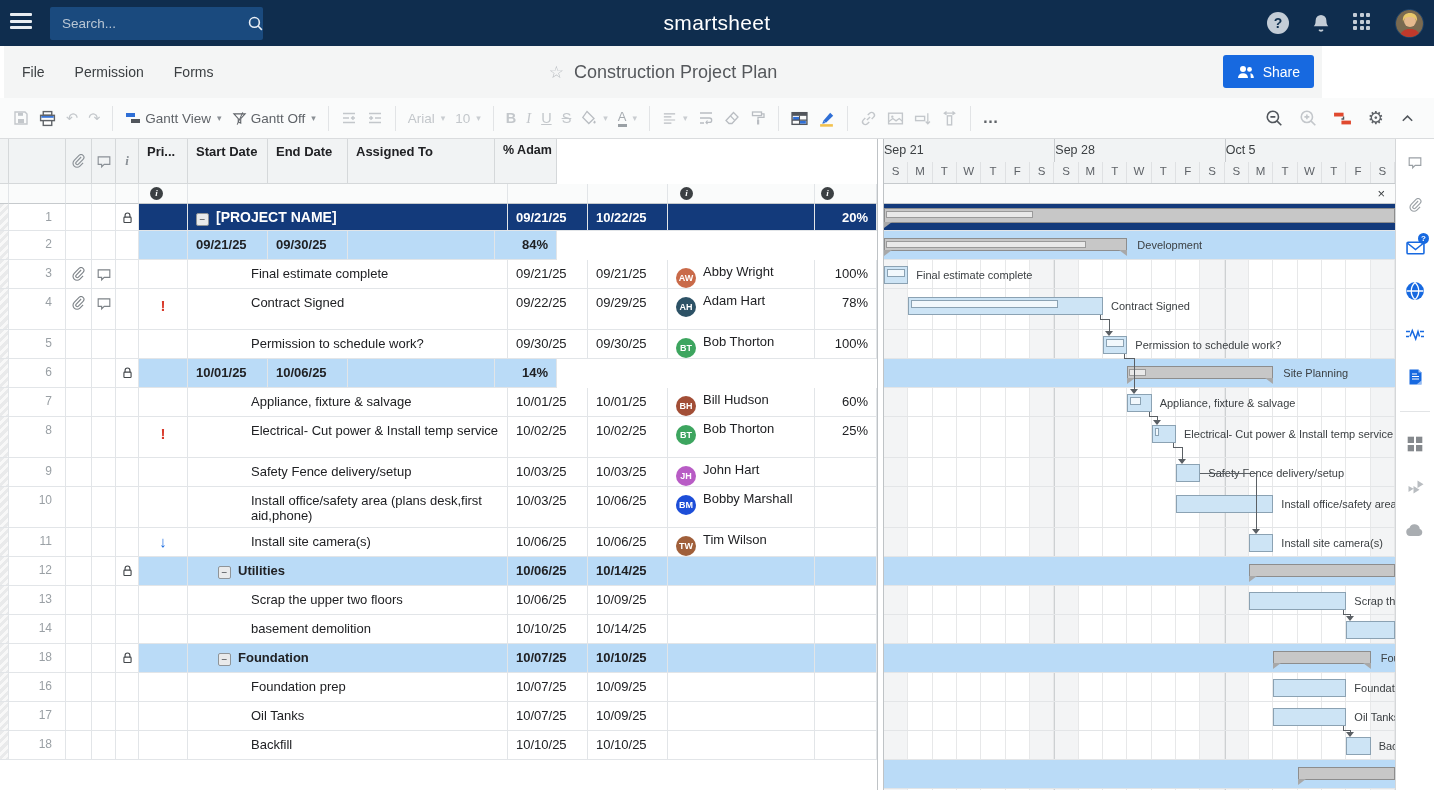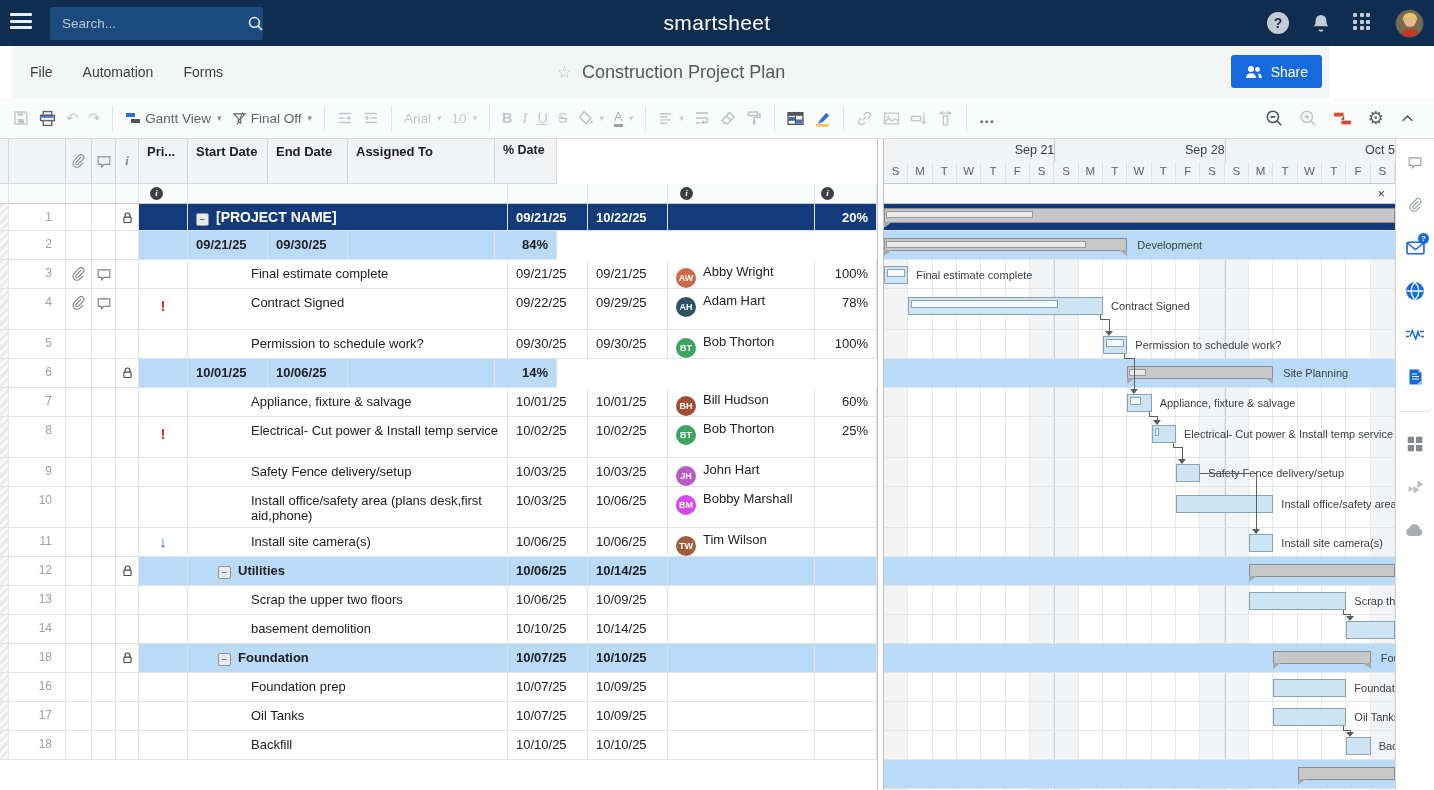--- a/index.html
+++ b/index.html
@@ -21,21 +21,21 @@
     line-height:46px; color:#fff; font-size:21px; font-weight:500; letter-spacing:.3px; pointer-events:none; }
   .topicons { position:absolute; right:10px; top:0; height:46px; display:flex; align-items:center; gap:22px; }
   .helpico { width:22px; height:22px; border-radius:50%; background:#c3ccd6; color:#10304f;
     font-size:14px; font-weight:bold; text-align:center; line-height:22px; cursor:pointer; }
   .appsgrid { width:20px; height:20px; display:grid; grid-template-columns:repeat(3,4px);
     grid-template-rows:repeat(3,4px); gap:2.5px; cursor:pointer; }
   .appsgrid i { background:#c3ccd6; border-radius:1px; }
   .avatar { width:29px; height:29px; border-radius:50%; overflow:hidden; cursor:pointer; border:1px solid #24486e;}
 
   
-  .menubar { position:absolute; left:12px; top:46px; width:1318px; height:52px; background:#f4f5f5; }
+  .menubar { position:absolute; left:4px; top:46px; width:1318px; height:52px; background:#f4f5f5; }
   .menus { position:absolute; left:18px; top:0; height:52px; display:flex; align-items:center; gap:30px; }
   .menus span { font-size:14px; color:#3c4043; cursor:pointer; }
   .sheet-title { position:absolute; left:0; top:0; width:100%; height:52px; display:flex;
     align-items:center; justify-content:center; gap:10px; pointer-events:none; }
   .sheet-title .star { color:#b8bcc0; font-size:17px; }
   .sheet-title .ttl { color:#55585c; font-size:18px; }
   .sharebtn { position:absolute; right:8px; top:9px; height:33px; padding:0 14px; background:#1769e0;
     border:0; border-radius:3px; color:#fff; font-size:14px; display:flex; align-items:center; gap:8px;
     cursor:pointer; font-family:"Liberation Sans",sans-serif; }
 
@@ -88,21 +88,21 @@
     border-radius:2px; font-size:10px; line-height:11px; text-align:center; color:#44484c;
     vertical-align:-1px; margin-right:7px; cursor:pointer; font-weight:normal; }
   .pri-high { color:#d93a2b; font-weight:bold; font-size:15px; }
   .pri-low  { color:#1769e0; font-weight:bold; font-size:15px; }
   .av { display:inline-block; width:20px; height:20px; border-radius:50%; color:#fff; font-size:9px;
     font-weight:bold; text-align:center; line-height:20px; vertical-align:-5px; margin-right:7px; }
   .donec { text-align:right; padding-right:8px; }
 
   
   .gweeks { position:absolute; left:0; top:0; height:23px; width:511px; background:#f1f3f4; }
-  .gweek { position:absolute; top:0; height:23px; text-align:right; font-size:12.5px; color:#3c4043;
+  .gweek { position:absolute; top:0; height:23px; text-align:left; font-size:12.5px; color:#3c4043;
     padding-top:4px; border-left:1px solid #c9cccf; }
   .gdays { position:absolute; left:0; top:23px; height:22px; width:511px; background:#f1f3f4;
     border-bottom:1px solid #c6cacd; }
   .gday { position:absolute; top:0; height:21px; text-align:center; font-size:11.5px; color:#5f6368;
     padding-top:3px; border-right:1px solid #dfe1e3; }
   .gfilter { position:absolute; left:0; top:45px; height:20px; width:511px; background:#fafbfb;
     border-bottom:1px solid #c6cacd; }
   .gclose { position:absolute; right:10px; top:2px; font-size:13px; color:#3c4043; cursor:pointer; }
 
   
@@ -182,21 +182,21 @@
             <circle cx="14" cy="11" r="6" fill="#e5b98e"></circle>
             <path d="M7 12c-1-7 3-9 7-9s8 2 7 9c-1-4-3-5-7-5s-6 1-7 5z" fill="#e8c86a"></path>
           </svg>
       </div>
     </div>
   </div>
 
   <div class="menubar">
     <div class="menus">
       <span>File</span>
-      <span>Automation</span>
+      <span>Permission</span>
       <span>Forms</span>
     </div>
     <div class="sheet-title">
       <span class="star">☆</span>
       <span class="ttl">Construction Project Plan</span>
     </div>
     <button class="sharebtn">
       <svg width="18" height="14" viewBox="0 0 18 14">
           <circle cx="6" cy="4" r="3" fill="#fff"></circle>
           <path d="M1 13c0-3.2 2-4.8 5-4.8s5 1.6 5 4.8z" fill="#fff"></path>
@@ -232,21 +232,21 @@
           <rect x="6" y="9" width="9" height="4" fill="#51565c"></rect>
         </svg>
       <span>Gantt View</span>
         <span class="caret">▾</span>
     </span>
     <span class="tb">
       <svg width="15" height="15" viewBox="0 0 16 16">
           <path d="M2 3h12l-4.7 5.2V13l-2.6-1.3V8.2z" fill="none" stroke="#5f6368" stroke-width="1.2"></path>
           <path d="M11.5 1.5L5.5 14.5" stroke="#5f6368" stroke-width="1.1"></path>
         </svg>
-      <span>Final Off</span>
+      <span>Gantt Off</span>
         <span class="caret">▾</span>
     </span>
     <span class="sep"></span>
     <span class="tb dis">
         <svg width="16" height="16" viewBox="0 0 16 16">
           <path d="M2 3.5h12M2 8h6M2 12.5h12M14 8h-3m1.5-1.8L10.5 8l2 1.8" stroke="#c3c7cb" stroke-width="1.3" fill="none"></path>
         </svg>
       </span>
     <span class="tb dis">
         <svg width="16" height="16" viewBox="0 0 16 16">
@@ -389,21 +389,21 @@
         <div class="hc hic" style="width: 24px;">
           <svg width="16" height="15" viewBox="0 0 16 16">
             <path d="M1.8 3h12.4v8H8.2l-2.7 2.7V11H1.8z" fill="none" stroke="currentColor" stroke-width="1.2"></path>
           </svg>
         </div>
         <div class="hc hic" style="width: 23px; font-style: italic; font-family: &quot;Liberation Serif&quot;, serif; font-weight: bold;">i</div>
         <div class="hc " style="width: 49px;">Pri...</div>
         <div class="hc " style="width: 80px;">Start Date</div>
         <div class="hc " style="width: 80px;">End Date</div>
         <div class="hc " style="width: 147px;">Assigned To</div>
-        <div class="hc " style="width: 62px; font-size: 12.5px; line-height: 14px; white-space: normal; padding-top: 4px;">% Date</div>
+        <div class="hc " style="width: 62px; font-size: 12.5px; line-height: 14px; white-space: normal; padding-top: 4px;">% Adam</div>
       </div>
     <div class="filterrow" id="tfilter">
         <div class="fc" style="width: 9px;"></div>
         <div class="fc" style="width: 57px;"></div>
         <div class="fc" style="width: 26px;"></div>
         <div class="fc" style="width: 24px;"></div>
         <div class="fc" style="width: 23px;"></div>
         <div class="fc" style="width: 49px;">
           <span class="inf" style="left: 11px;">i</span>
         </div>
@@ -562,21 +562,21 @@
         <div class="trow" style="top: 283px; height: 41px;">
           <div class="cell hatch" style="width: 9px; height: 41px;"></div>
           <div class="cell numc" style="width: 57px; height: 41px;">10</div>
           <div class="cell" style="width: 26px; height: 41px;"></div>
           <div class="cell" style="width: 24px; height: 41px;"></div>
           <div class="cell" style="width: 23px; height: 41px;"></div>
           <div class="cell" style="width: 49px; height: 41px;"></div>
           <div class="cell taskc" style="width: 320px; height: 41px; padding-left: 63px;"><span>Install office/safety area (plans desk,first aid,phone)</span></div>
           <div class="cell" style="width: 80px; height: 41px; padding-left: 8px;">10/03/25</div>
           <div class="cell" style="width: 80px; height: 41px; padding-left: 8px;">10/06/25</div>
-          <div class="cell" style="width: 147px; height: 41px; padding-left: 8px; padding-top: 4px; white-space: nowrap;"><span class="av" style="background: #d946ef;">BM</span><span>Bobby Marshall</span></div>
+          <div class="cell" style="width: 147px; height: 41px; padding-left: 8px; padding-top: 4px; white-space: nowrap;"><span class="av" style="background: #1d4ed8;">BM</span><span>Bobby Marshall</span></div>
           <div class="cell donec" style="width: 62px; height: 41px;"></div>
         </div>
         <div class="trow" style="top: 324px; height: 29px;">
           <div class="cell hatch" style="width: 9px; height: 29px;"></div>
           <div class="cell numc" style="width: 57px; height: 29px;">11</div>
           <div class="cell" style="width: 26px; height: 29px;"></div>
           <div class="cell" style="width: 24px; height: 29px;"></div>
           <div class="cell" style="width: 23px; height: 29px;"></div>
           <div class="cell" style="width: 49px; height: 29px; text-align: center; padding-top: 5px;"><span class="pri-low">↓</span></div>
           <div class="cell taskc" style="width: 320px; height: 29px; padding-left: 63px;"><span>Install site camera(s)</span></div>

